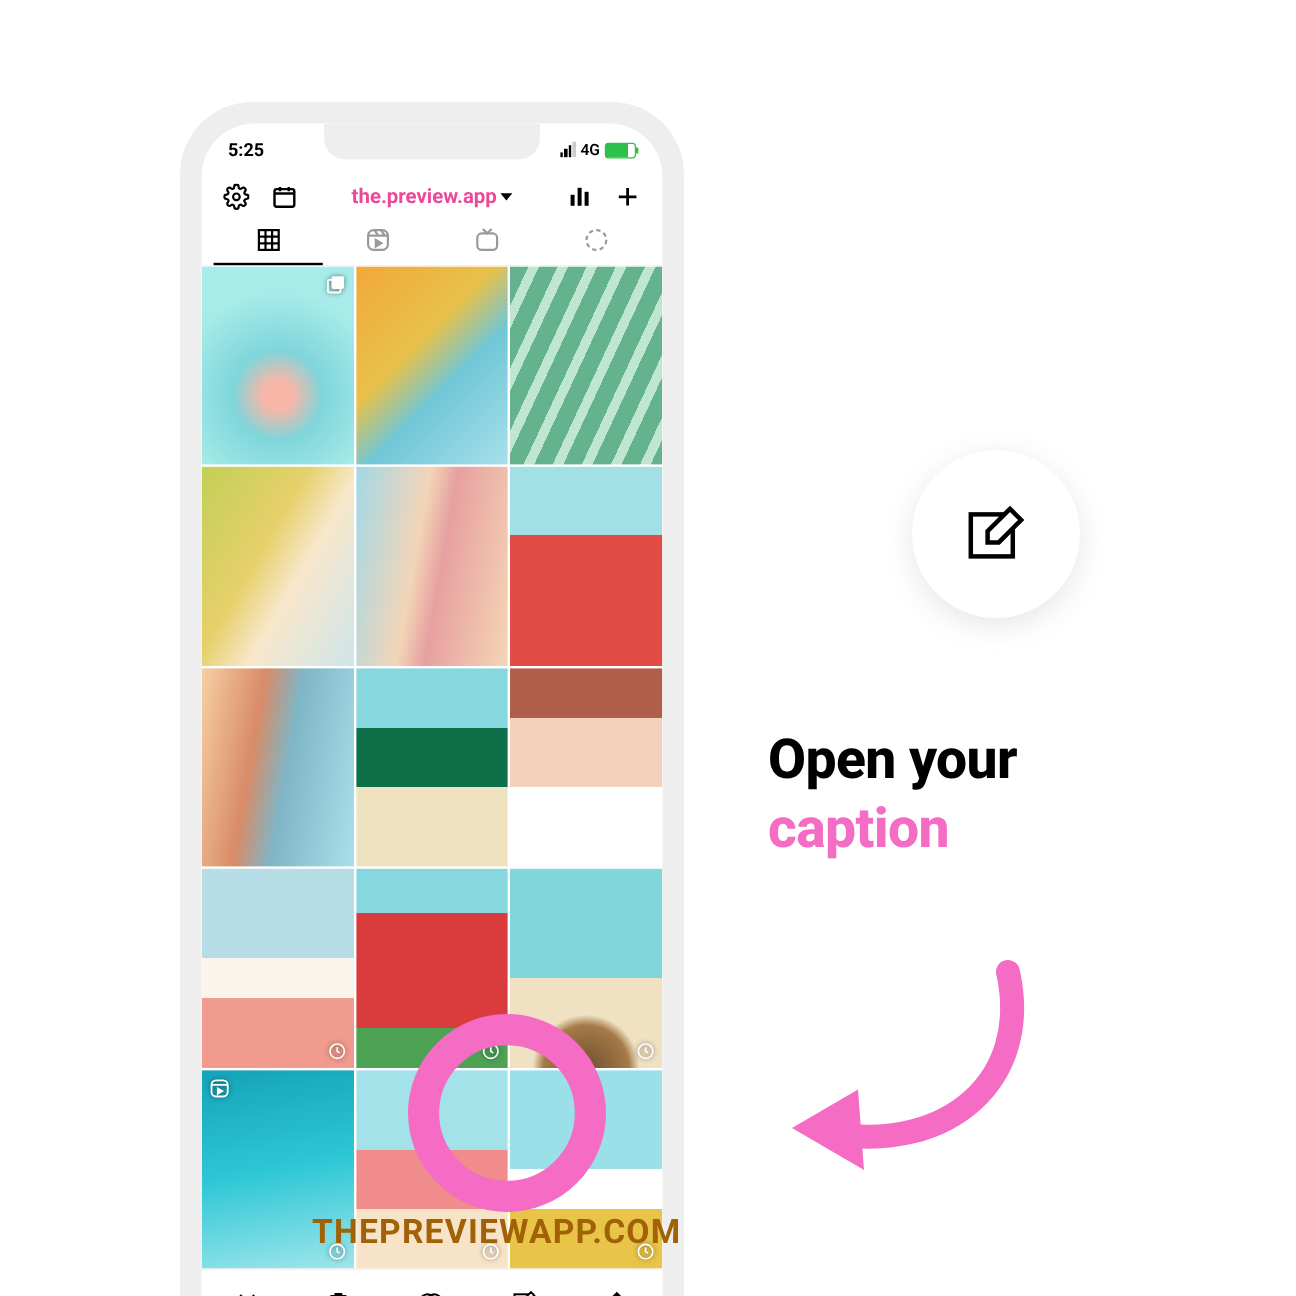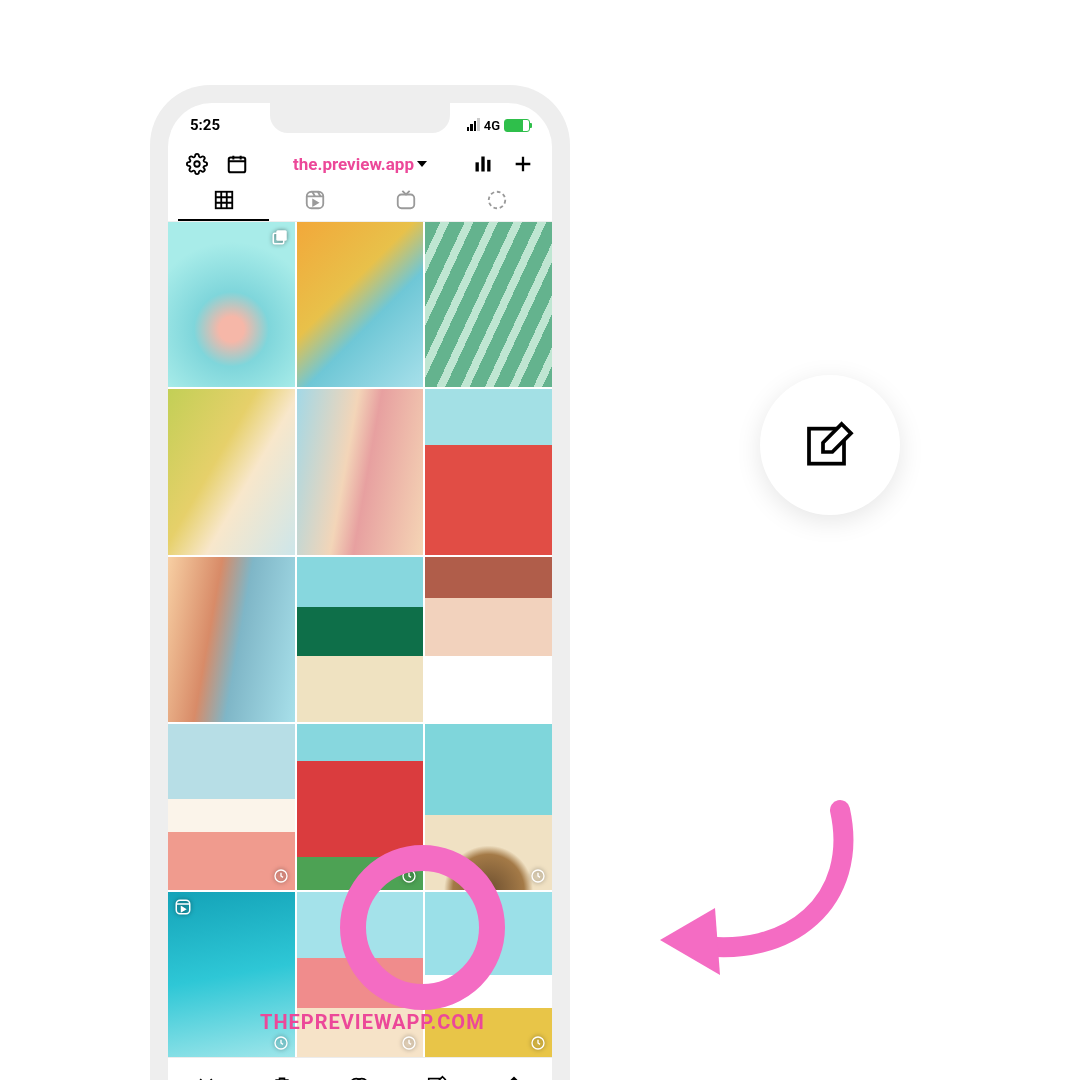--- a/index.html
+++ b/index.html
@@ -240,24 +240,24 @@
     left: 640px;
     top: 790px;
     width: 250px;
     height: 200px;
   }
 
   .watermark {
     position: absolute;
     left: 260px;
     top: 1010px;
-    font-size: 20px;
+    font-size: 28px;
     font-weight: 700;
     letter-spacing: 1px;
-    color: #ec4899;
+    color: #a16207;
   }
 
   svg { display: block; }
 </style>
 </head>
 <body>
 
 <div class="phone">
   <div class="screen">
     <div class="notch"></div>
@@ -434,20 +434,24 @@
 
 <div class="highlight-circle"></div>
 
 <div class="right-col">
   <div class="icon-bubble">
     <svg width="56" height="56" viewBox="0 0 24 24" fill="none" stroke="#000" stroke-width="1.6">
       <rect x="3" y="5" width="15" height="15"></rect>
       <path d="M17 3l4 4-8 8h-4v-4z" fill="#fff" stroke="#000"></path>
     </svg>
   </div>
+  <div class="instruction">
+    <div>Open your</div>
+    <div class="line2">caption</div>
+  </div>
 </div>
 
 <svg class="arrow" viewBox="0 0 250 200">
   <path d="M200 20 C 220 110, 150 170, 55 155" fill="none" stroke="#f46cc3" stroke-width="20" stroke-linecap="round"></path>
   <path d="M20 150 L75 118 L80 185 Z" fill="#f46cc3"></path>
 </svg>
 
 <div class="watermark">THEPREVIEWAPP.COM</div>
 
 </body></html>

